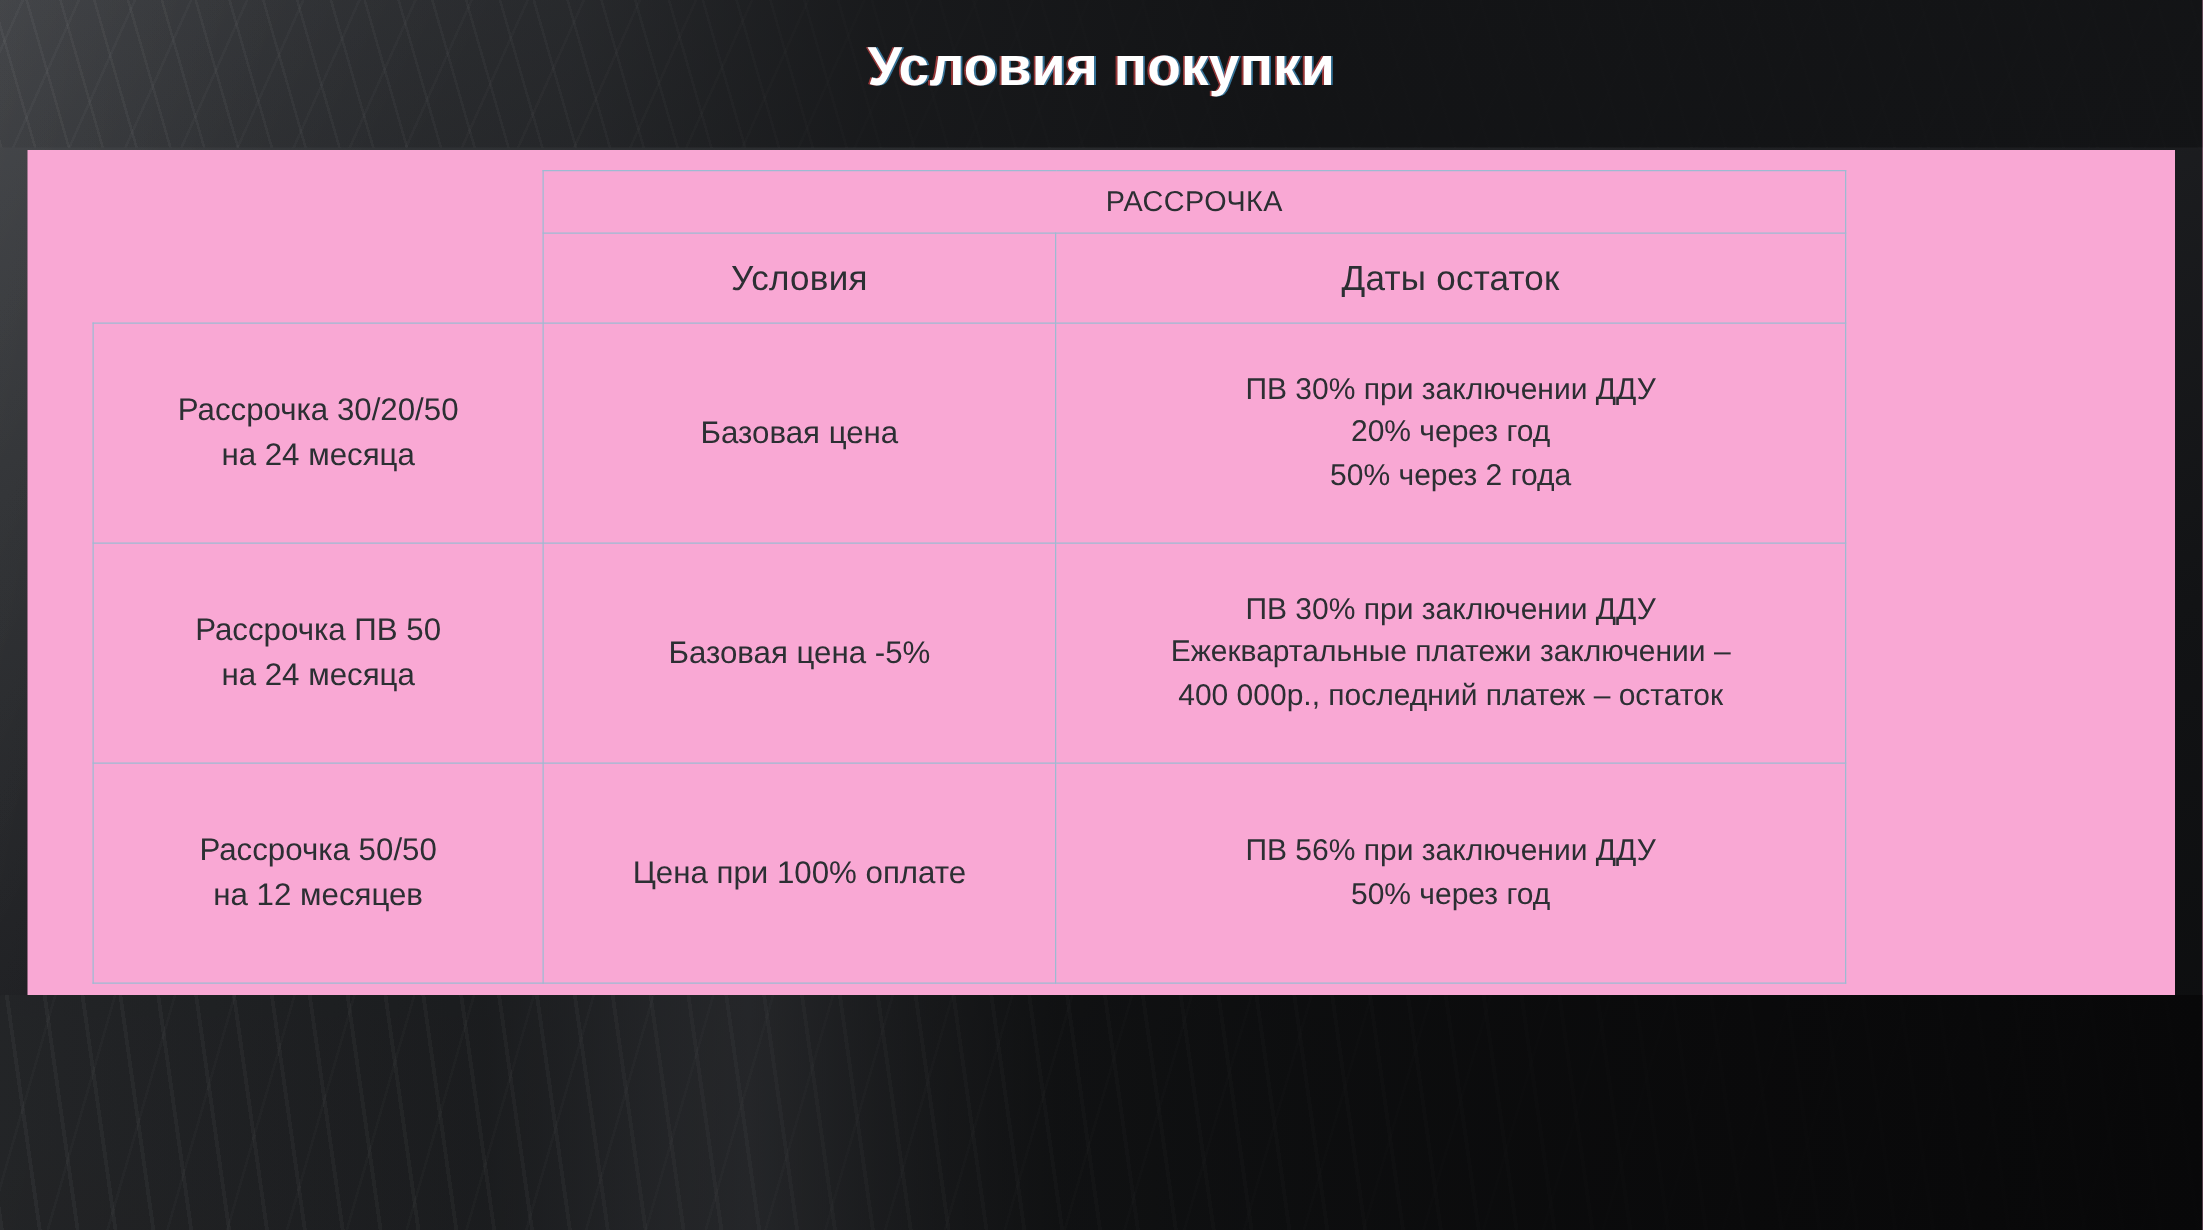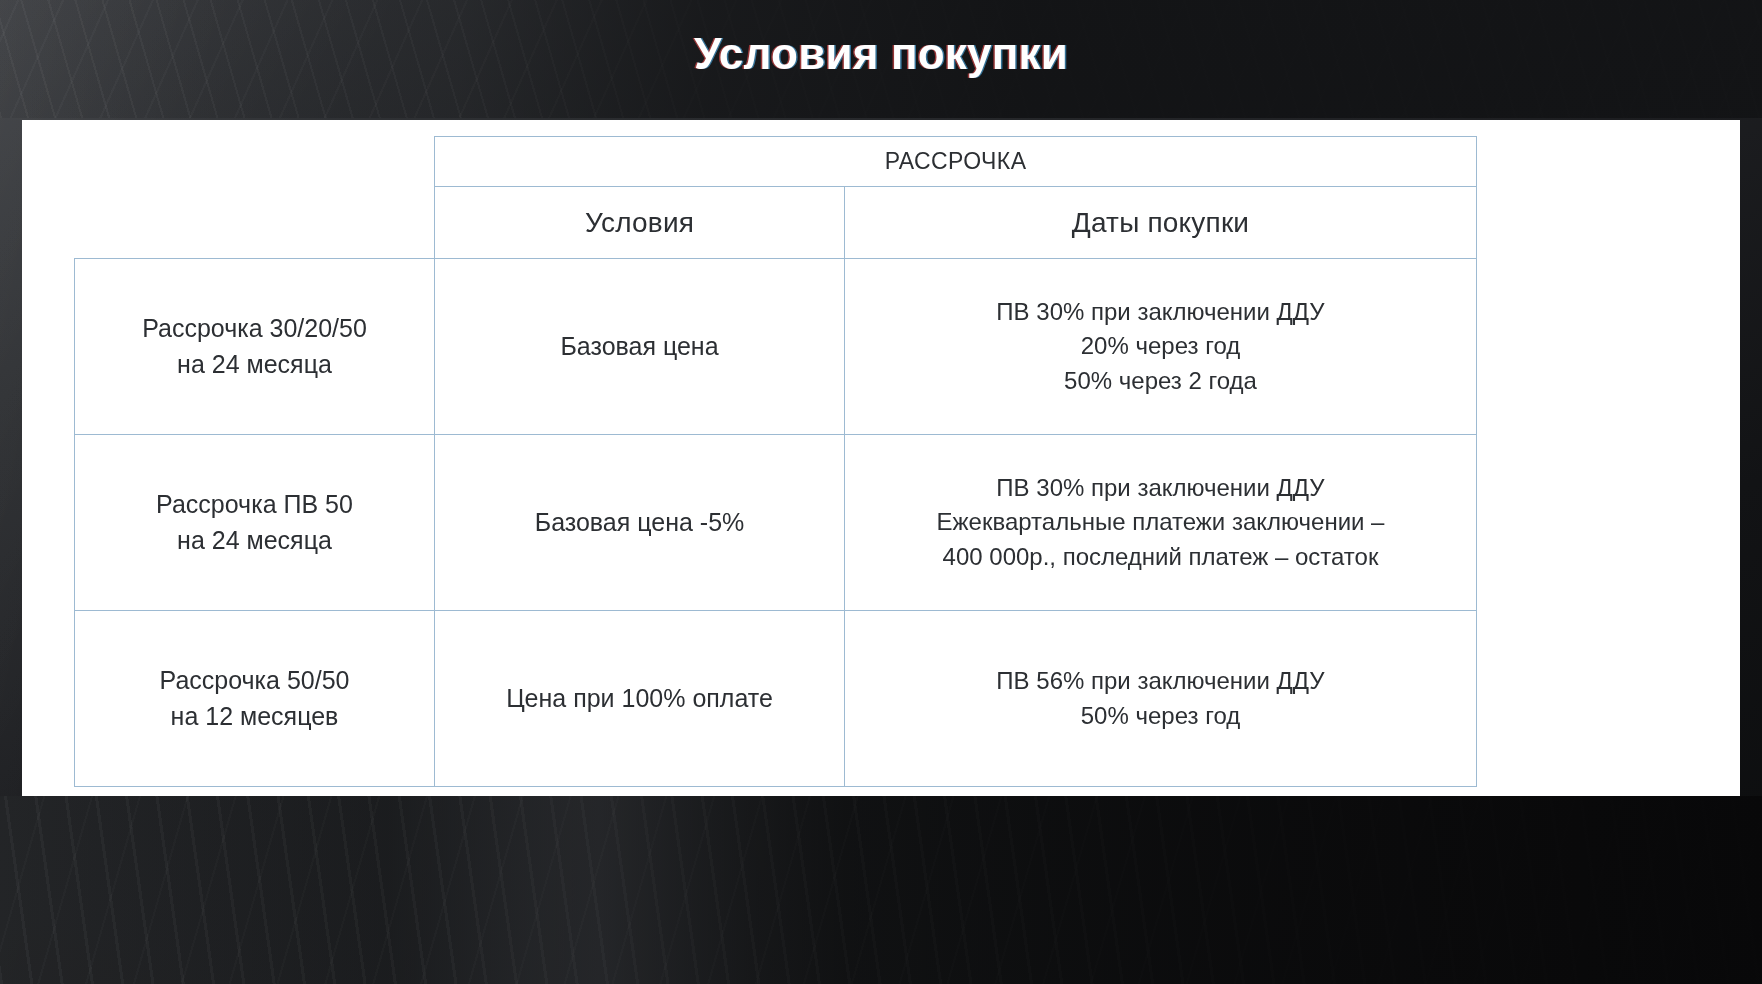--- a/index.html
+++ b/index.html
@@ -109,21 +109,21 @@
     white-space: nowrap;
   }
 
   
   .card {
     position: absolute;
     left: 22px;
     top: 120px;
     width: 1718px;
     height: 676px;
-    background: #ffffff;
+    background: #f9a8d4;
     z-index: 4;
   }
 
   
   .tbl {
     position: absolute;
     left: 52px;
     top: 16px;
     width: 1402px;
     border-collapse: collapse;
@@ -190,21 +190,21 @@
         <col class="col-c">
     </colgroup>
     <thead>
       <tr>
         <th class="blank-cell"></th>
         <th class="h-main" colspan="2">РАССРОЧКА</th>
       </tr>
       <tr>
         <th class="blank-cell"></th>
         <th class="h-sub">Условия</th>
-        <th class="h-sub">Даты покупки</th>
+        <th class="h-sub">Даты остаток</th>
       </tr>
     </thead>
     <tbody>
       <tr>
         <td class="row-cell">
           <span class="ln">Рассрочка 30/20/50</span>
           <span class="ln">на 24 месяца</span>
         </td>
         <td class="row-cell">
           <span class="ln">Базовая цена</span>

